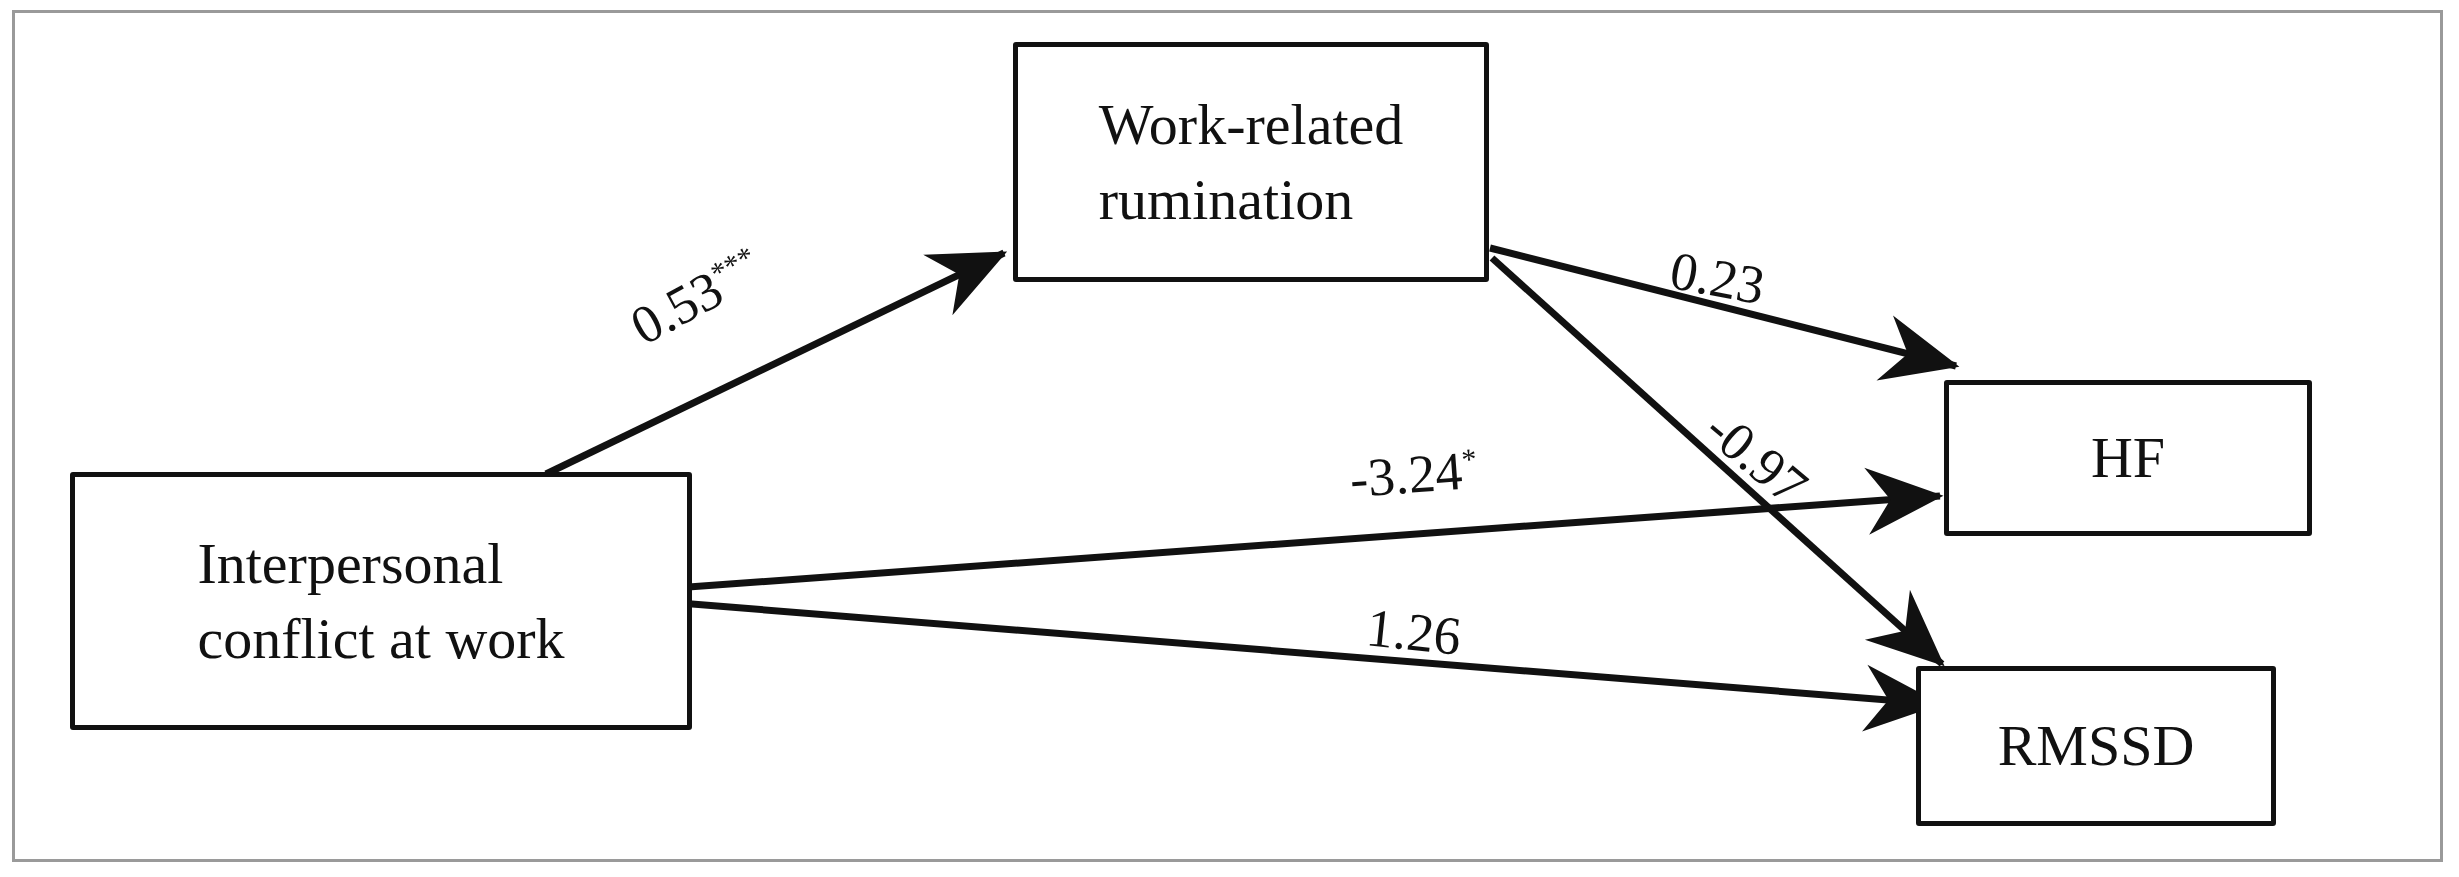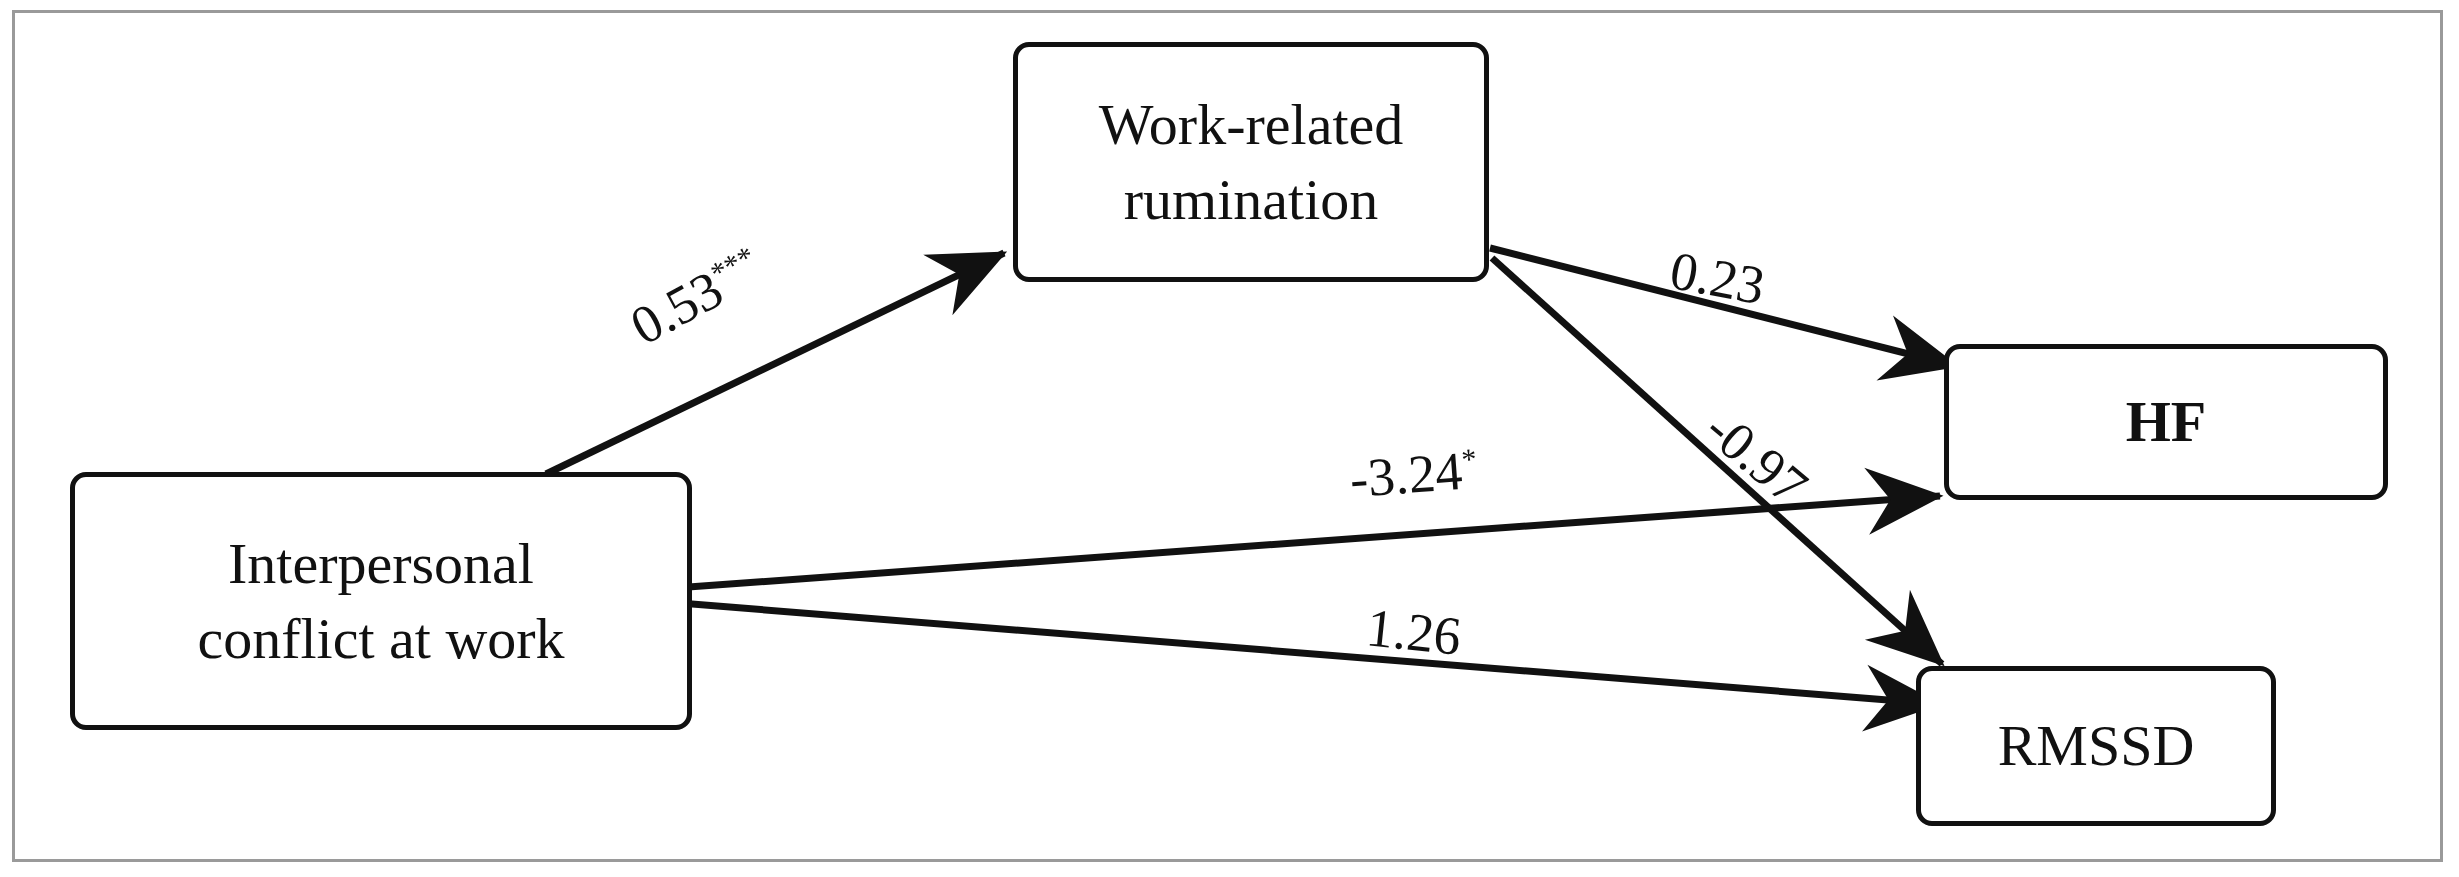--- a/index.html
+++ b/index.html
@@ -31,51 +31,49 @@
     position: absolute;
     left: 0;
     top: 0;
     width: 2459px;
     height: 877px;
   }
   .node-box {
     position: absolute;
     box-sizing: border-box;
     border: 5px solid #111111;
-    border-radius: 16px;
+    border-radius: 3px;
     background: #ffffff;
     display: flex;
     align-items: center;
     justify-content: center;
-    text-align: center;
     line-height: 1.30;
     color: #111111;
     font-family: "Liberation Serif", "DejaVu Serif", serif;
   }
   #node-rumination {
     left: 1013px;
     top: 42px;
     width: 476px;
     height: 240px;
     font-size: 58px;
   }
   #node-conflict {
     left: 70px;
     top: 472px;
     width: 622px;
     height: 258px;
     font-size: 58px;
   }
   #node-hf {
     left: 1944px;
-    top: 344px;
-    width: 444px;
+    top: 380px;
+    width: 368px;
     height: 156px;
     font-size: 58px;
-    font-weight: bold;
   }
   #node-rmssd {
     left: 1916px;
     top: 666px;
     width: 360px;
     height: 160px;
     font-size: 58px;
   }
   .node-label {
     display: block;

